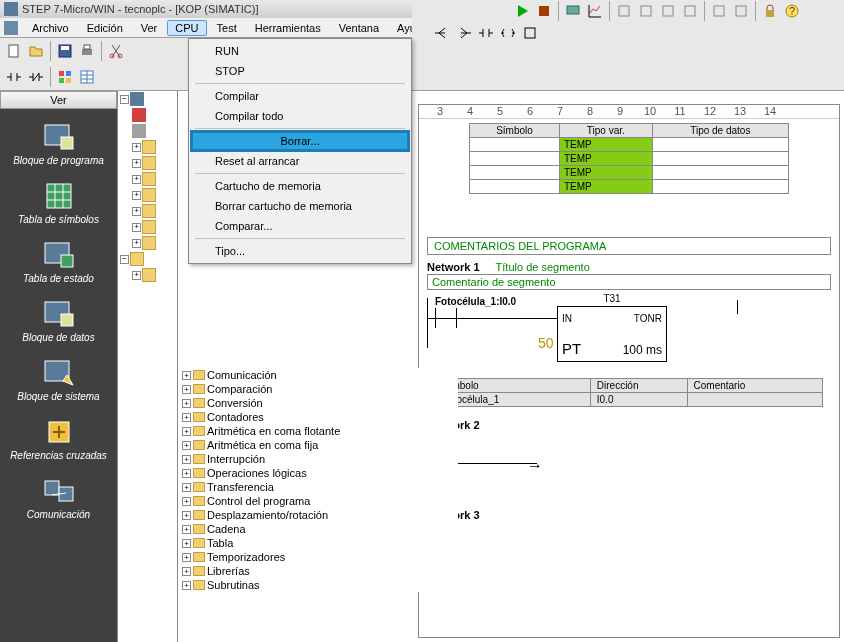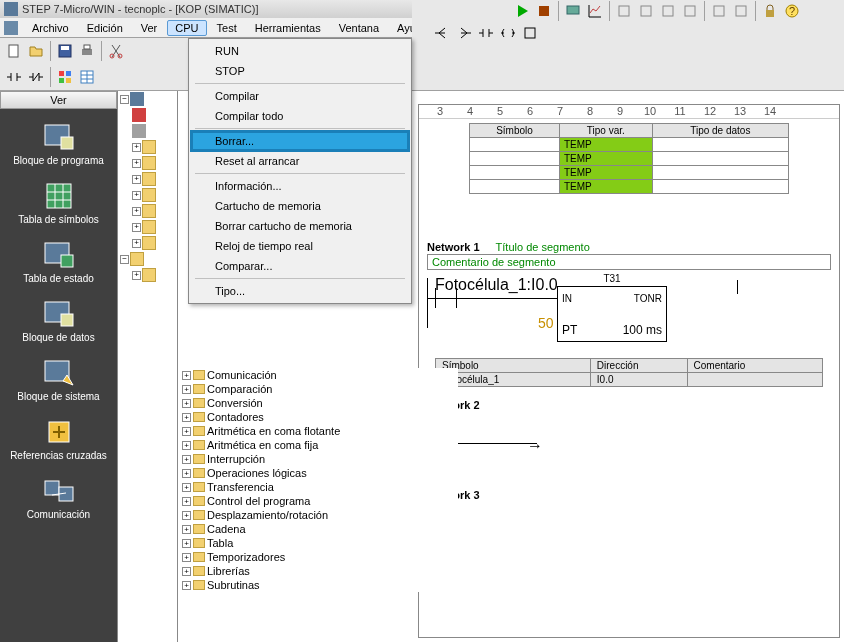--- a/index.html
+++ b/index.html
@@ -19,36 +19,36 @@
 .tbicon svg { width: 16px; height: 16px; }
 .tbsep { width: 1px; height: 20px; background: #a0a0a0; margin: 0 2px; }
 
 .mainarea { display: flex; height: calc(100% - 64px); }
 
 .navpanel { width: 118px; background: #e8e8e8; border-right: 1px solid #888; display: flex; flex-direction: column; }
 .navheader { background: linear-gradient(to bottom, #f8f8f8, #d8d8d8); text-align: center; border: 1px solid #999; padding: 2px; font-size: 11px; }
 .navitems { flex: 1; overflow: hidden; padding-top: 8px; }
 .navitem { text-align: center; padding: 4px 2px 10px; cursor: default; }
 .navitem .navicon { width: 36px; height: 32px; margin: 0 auto 2px; display: block; }
-.navitem .navlabel { color: #fff; font-size: 10px; display: block; }
+.navitem .navlabel { color: #fff; font-size: 10px; display: block; font-style: italic; }
 .navpanel-bg { background: #404040; flex: 1; }
 
 .treewrap { width: 60px; background: #fff; border-right: 1px solid #888; overflow: hidden; position: relative; }
 .treewrap .treerow { display: flex; align-items: center; height: 16px; padding-left: 2px; gap: 1px; }
 .treewrap .expander { width: 9px; height: 9px; border: 1px solid #888; display: inline-flex; align-items: center; justify-content: center; font-size: 8px; line-height: 1; background: #fff; cursor: default; }
 .treewrap .treeicon { width: 14px; height: 14px; display: inline-block; }
 .treewrap .treeicon.folder { background: #f2d070; border: 1px solid #c0a040; }
 .treewrap .treeicon.root { background: #5a7a9a; }
 
 .content { flex: 1; background: #fff; position: relative; overflow: hidden; }
 
 .dropdown { position: absolute; top: 38px; left: 188px; width: 224px; background: #f0f0f0; border: 1px solid #888; box-shadow: 2px 2px 4px rgba(0,0,0,0.3); z-index: 100; padding: 2px; }
 .dropdown .dditem { padding: 4px 24px; cursor: default; font-size: 11px; }
 .dropdown .ddsep { height: 1px; background: #c0c0c0; margin: 2px 4px; }
-.dropdown .dditem.highlight { background: #2ba4e0; border: 3px solid #1a7fb8; color: #000; margin: -1px; padding: 2px 22px; }
+.dropdown .dditem.highlight { background: #2ba4e0; border: 3px solid #1a7fb8; color: #000; margin: -1px; padding: 2px 22px; text-align: center; }
 .toolbar2 { position: absolute; left: 412px; top: 0; right: 0; height: 44px; background: #e8e8e8; }
 .toolbar2 .row { height: 22px; display: flex; align-items: center; padding: 0 4px; gap: 2px; }
 
 .ruler { position: absolute; left: 0; top: 0; right: 0; height: 14px; background: #fff; border-bottom: 1px solid #ccc; display: flex; font-size: 8px; overflow: hidden; padding-left: 6px; }
 .ruler span { width: 30px; text-align: center; color: #555; }
 
 .vartable { position: absolute; left: 50px; top: 18px; width: 320px; }
 .vartable table { border-collapse: collapse; width: 100%; }
 .vartable th, .vartable td { border: 1px solid #888; font-size: 10px; padding: 1px 4px; height: 14px; background: #fff; }
 .vartable th { background: #e4e4e4; text-align: center; font-weight: normal; }
@@ -59,28 +59,28 @@
 .commentheader { background: #fff; color: #080; padding: 2px 6px; font-size: 11px; }
 .network { margin: 6px 8px 12px; }
 .netheader { display: flex; gap: 16px; font-size: 11px; }
 .netheader .netnum { font-weight: bold; }
 .netheader .nettitle { color: #080; }
 .netcomment { color: #080; border: 1px solid #888; padding: 1px 4px; margin-top: 1px; font-size: 11px; }
 .ladder { margin-top: 8px; height: 70px; position: relative; }
 .ladder-line { position: absolute; left: 0; top: 20px; width: 310px; height: 1px; background: #000; }
 .ladder-vert { position: absolute; left: 0; top: 0; width: 1px; height: 50px; background: #000; }
 .contact { position: absolute; top: 10px; }
-.contact .clabel { font-size: 16px; position: absolute; top: -12px; white-space: nowrap; }
+.contact .clabel { font-size: 10px; position: absolute; top: -12px; white-space: nowrap; font-weight: bold; }
 .contact .csym { display: flex; align-items: center; }
 .contact .cbar { width: 1px; height: 20px; background: #000; }
 .timerbox { position: absolute; left: 130px; top: 8px; width: 110px; height: 56px; border: 1px solid #000; background: #fff; }
 .timerbox .tname { position: absolute; top: -14px; left: 50%; transform: translateX(-50%); font-size: 10px; }
 .timerbox .tin { position: absolute; left: 4px; top: 6px; font-size: 10px; }
 .timerbox .ttype { position: absolute; right: 4px; top: 6px; font-size: 10px; text-align: center; }
-.timerbox .tpt { position: absolute; left: 4px; bottom: 4px; font-size: 12px; }
+.timerbox .tpt { position: absolute; left: 4px; bottom: 4px; font-size: 15px; }
 .timerbox .tms { position: absolute; right: 4px; bottom: 4px; font-size: 12px; }
 .timerbox .tptval { position: absolute; left: -20px; bottom: 10px; font-size: 14px; color: #c89000; }
 
 .symtable { margin: 10px 8px; }
 .symtable table { border-collapse: collapse; width: 100%; }
 .symtable th, .symtable td { border: 1px solid #888; font-size: 10px; padding: 1px 6px; height: 14px; }
 .symtable th { background: #e4e4e4; font-weight: normal; text-align: left; }
 .symtable td { background: #e4e4e4; }
 
 .ladder2 { margin-top: 8px; height: 40px; position: relative; }
@@ -514,20 +514,23 @@
       <tr>
             <td></td>
             <td class="temp">TEMP</td>
             <td></td>
           </tr>
     </tbody>
       </table>
   </div>
 
   <div class="programarea">
+    <div class="commentsection">
+      <div class="commentheader">COMENTARIOS DEL PROGRAMA</div>
+    </div>
 
     <div class="network">
       <div class="netheader">
         <span class="netnum">Network 1</span>
         <span class="nettitle">Título de segmento</span>
       </div>
       <div class="netcomment">Comentario de segmento</div>
       <div class="ladder">
         <div class="ladder-vert"></div>
         <div class="ladder-line" style="width:130px"></div>
@@ -590,20 +593,18 @@
 <div class="dropdown">
   <div class="dditem">RUN</div>
   <div class="dditem">STOP</div>
   <div class="ddsep"></div>
   <div class="dditem">Compilar</div>
   <div class="dditem">Compilar todo</div>
   <div class="ddsep"></div>
   <div class="dditem highlight">Borrar...</div>
   <div class="dditem">Reset al arrancar</div>
   <div class="ddsep"></div>
-  <div class="dditem">Información...</div>
   <div class="dditem">Cartucho de memoria</div>
   <div class="dditem">Borrar cartucho de memoria</div>
-  <div class="dditem">Reloj de tiempo real</div>
   <div class="dditem">Comparar...</div>
   <div class="ddsep"></div>
   <div class="dditem">Tipo...</div>
 </div>
 
 </body></html>

